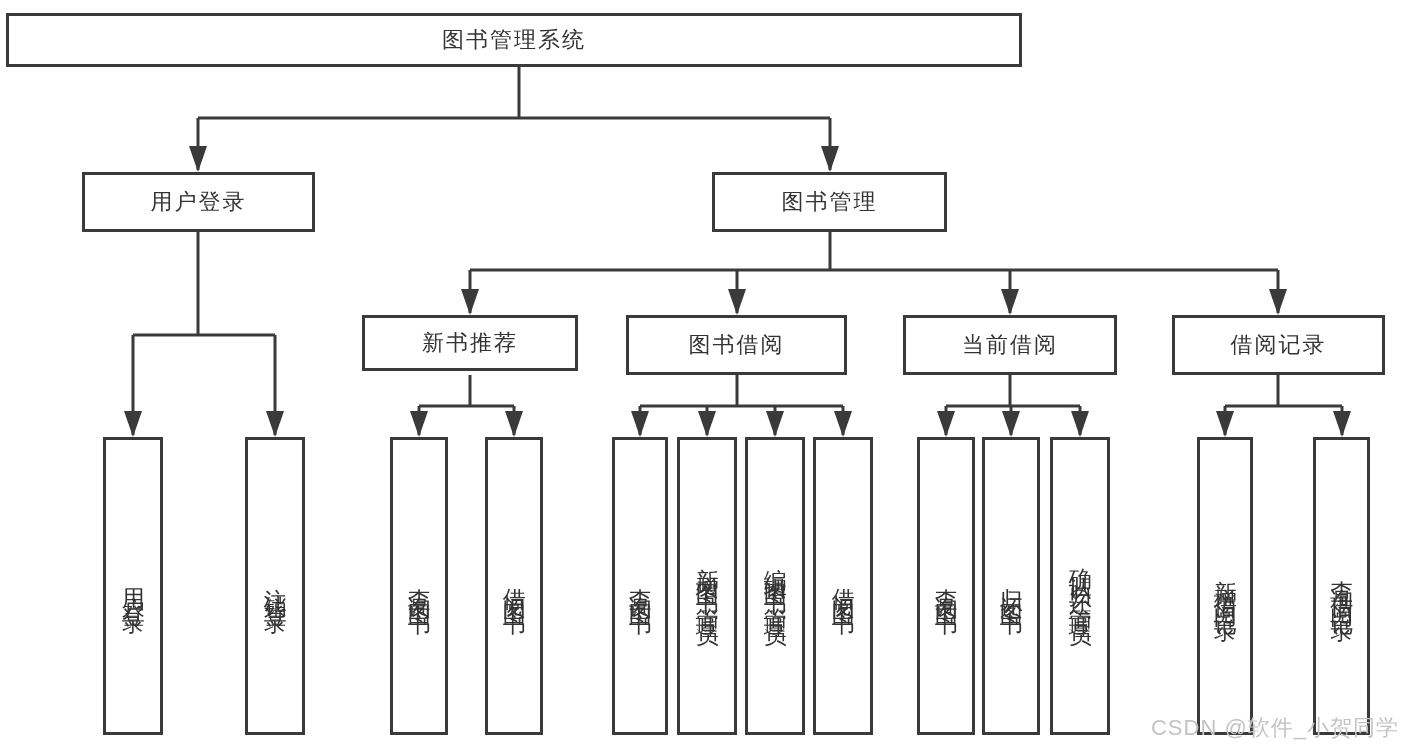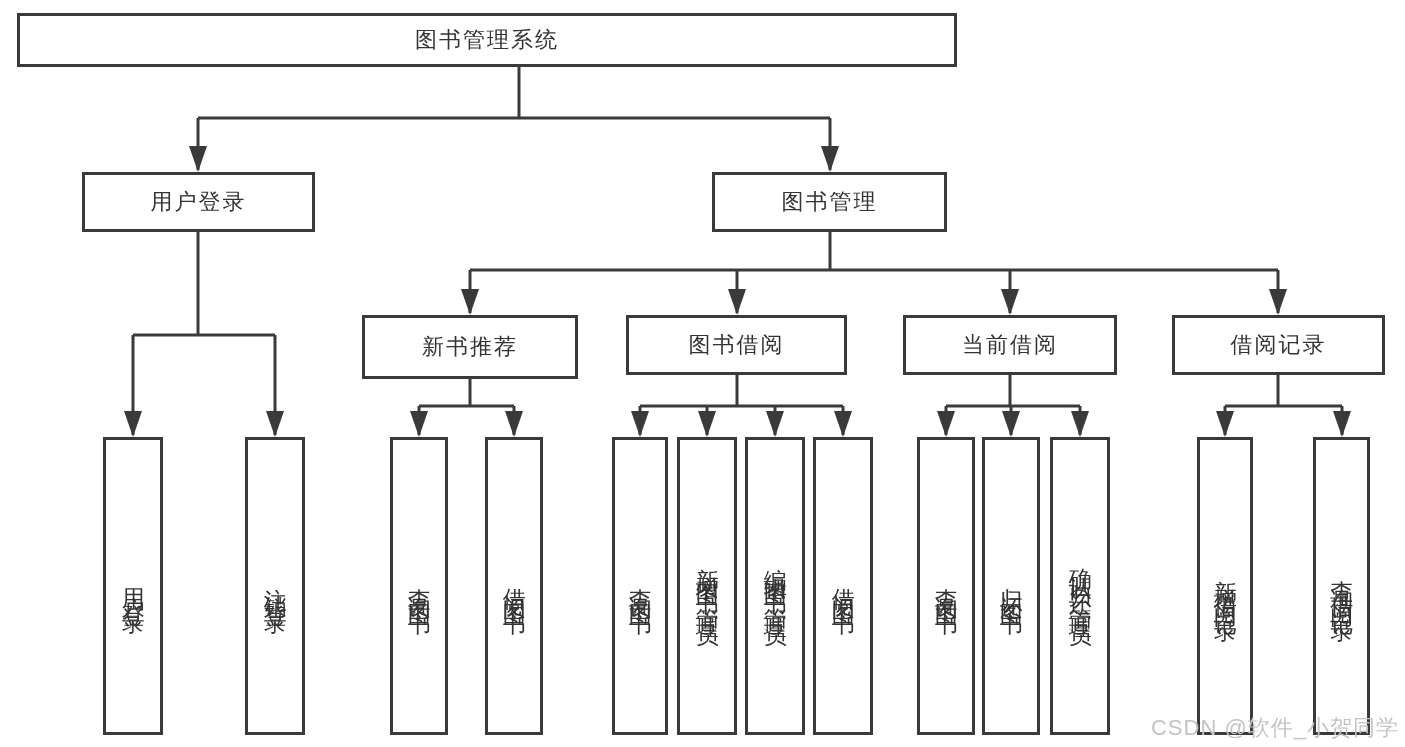--- a/index.html
+++ b/index.html
@@ -98,26 +98,26 @@
     <polygon points="698,411 716,411 707,437"></polygon>
     <polygon points="766,411 784,411 775,437"></polygon>
     <polygon points="834,411 852,411 843,437"></polygon>
     <polygon points="937,411 955,411 946,437"></polygon>
     <polygon points="1002,411 1020,411 1011,437"></polygon>
     <polygon points="1071,411 1089,411 1080,437"></polygon>
     <polygon points="1216,411 1234,411 1225,437"></polygon>
     <polygon points="1333,411 1351,411 1342,437"></polygon>
   </svg>
 
-  <div class="node" style="left:17px; top:13px; width:940px; height:54px;">图书管理系统</div>
+  <div class="node" style="left:6px; top:13px; width:1016px; height:54px;">图书管理系统</div>
 
   <div class="node" style="left:82px; top:172px; width:233px; height:60px;">用户登录</div>
   <div class="node" style="left:712px; top:172px; width:235px; height:60px;text-align:center;">图书管理</div>
 
-  <div class="node" style="left:362px; top:315px; width:216px; height:64px;">新书推荐</div>
+  <div class="node" style="left:362px; top:315px; width:216px; height:56px;">新书推荐</div>
   <div class="node" style="left:903px; top:315px; width:214px; height:60px;">当前借阅</div>
   <div class="node" style="left:626px; top:315px; width:221px; height:60px;">图书借阅</div>
   <div class="node" style="left:1172px; top:315px; width:213px; height:60px;">借阅记录</div>
 
   <div class="leaf" style="left:103px; top:437px; width:60px; height:298px;">用户登录</div>
   <div class="leaf" style="left:245px; top:437px; width:60px; height:298px;">注销登录</div>
 
   <div class="leaf" style="left:390px; top:437px; width:58px; height:298px;">查询图书</div>
   <div class="leaf" style="left:485px; top:437px; width:58px; height:298px;">借阅图书</div>
 

